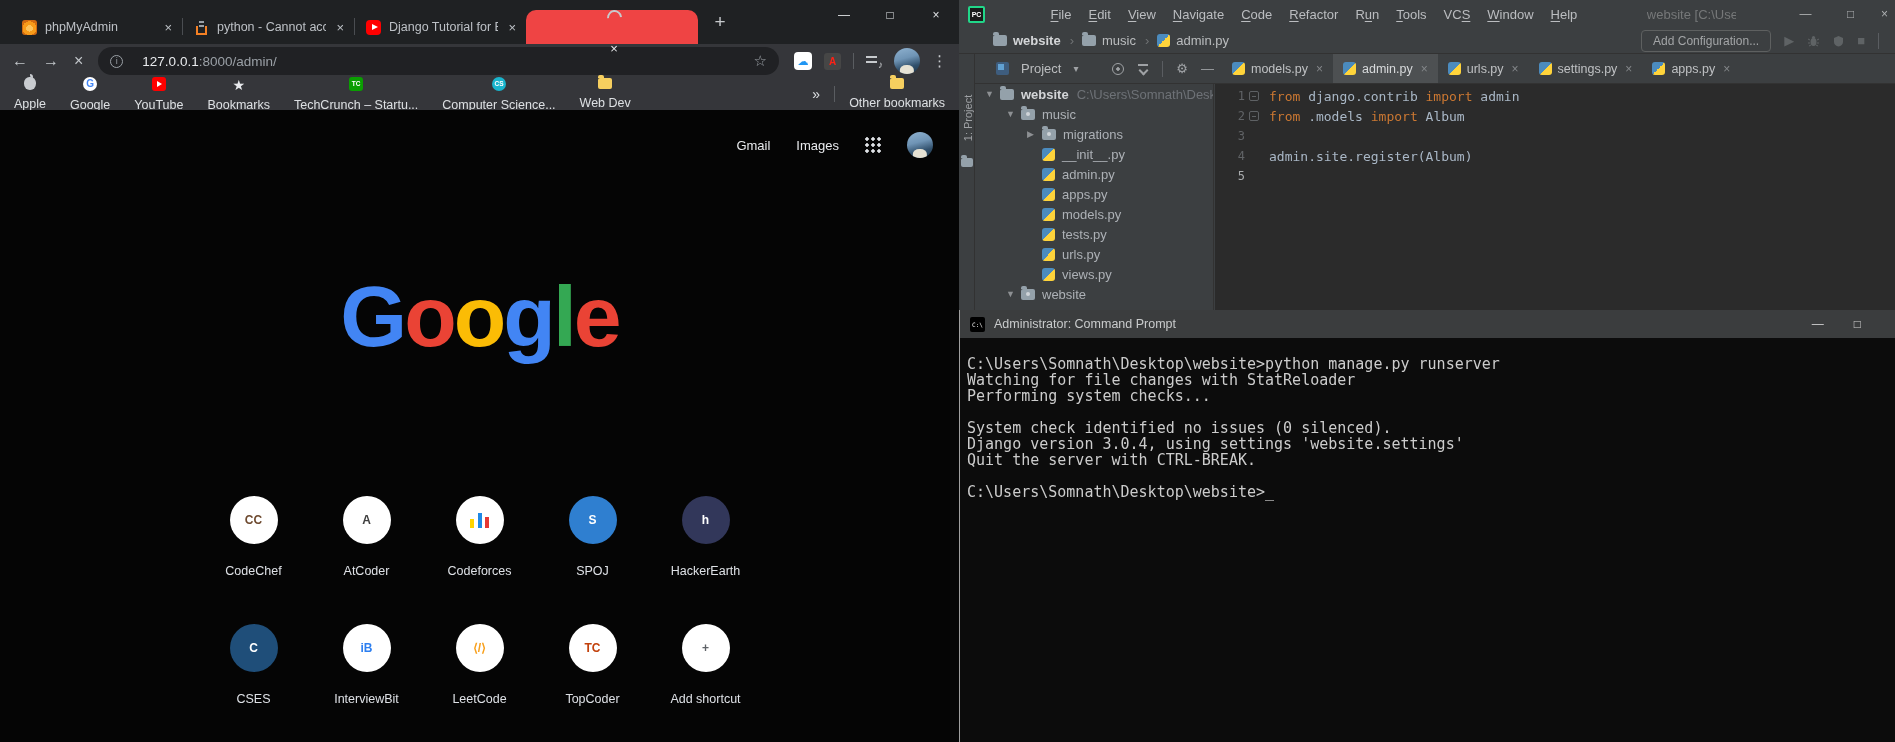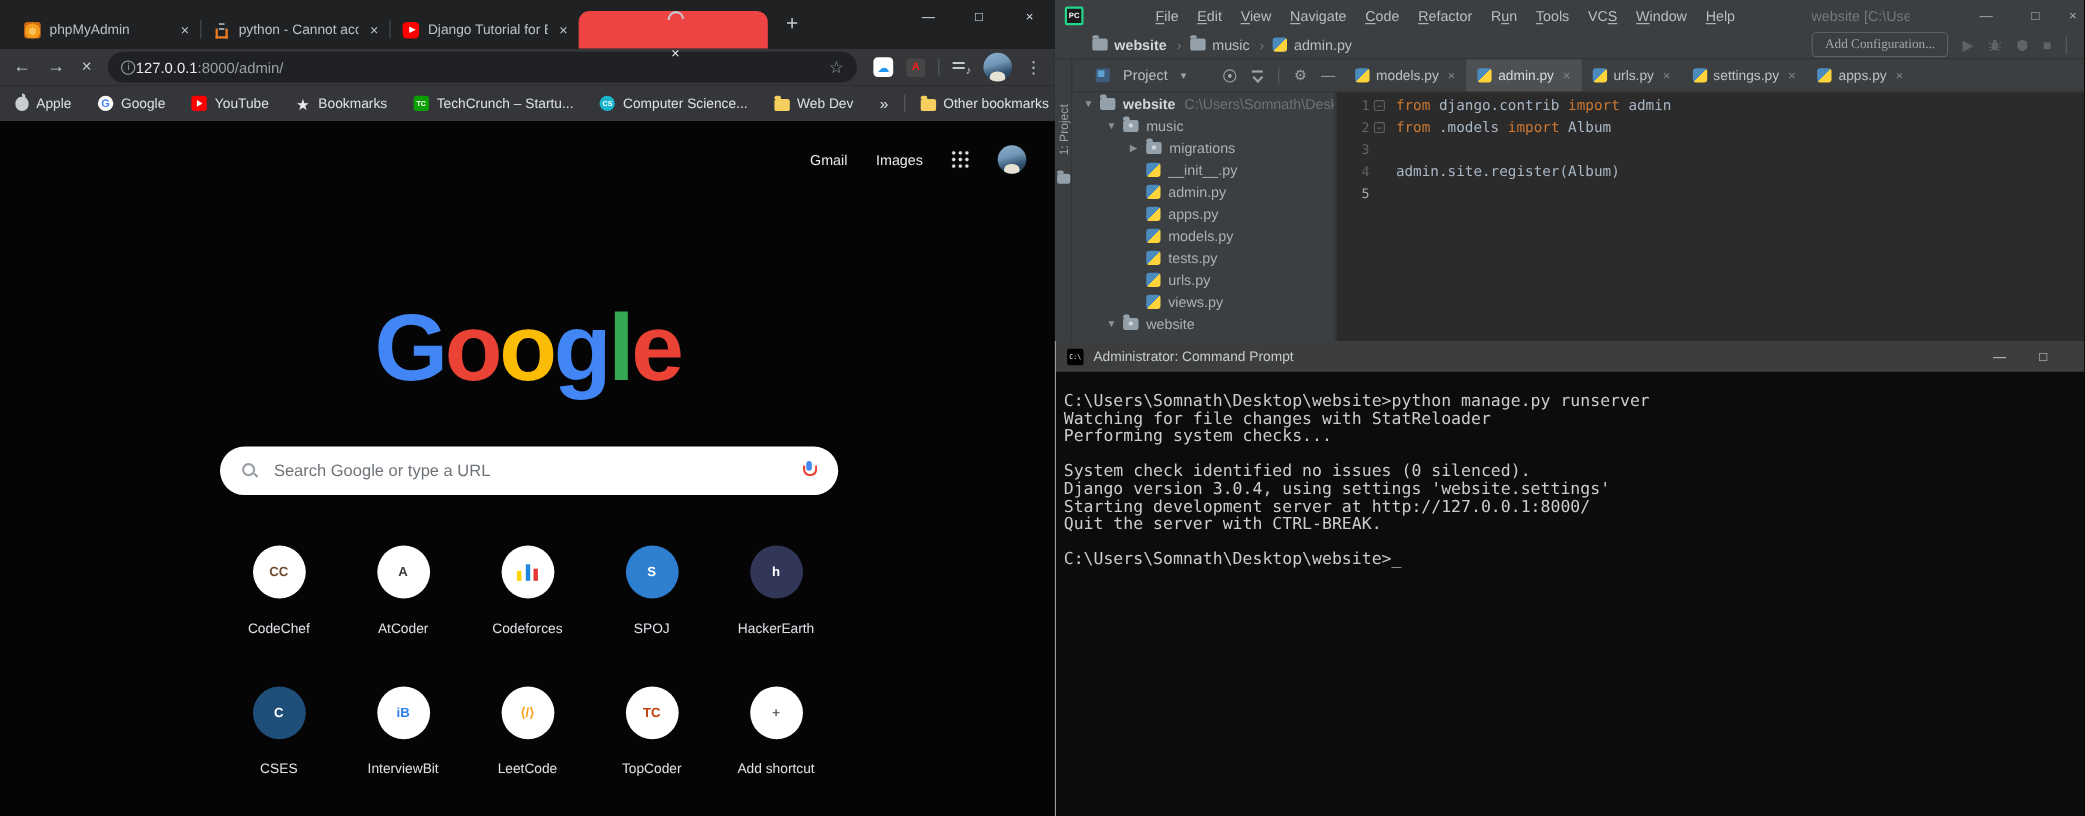--- a/index.html
+++ b/index.html
@@ -25,21 +25,21 @@
         background:repeating-linear-gradient(to bottom,#9aa0a6 0 2px,transparent 2px 4px);}
   .fav.youtube{background:#f00;border-radius:4px;}
   .fav.youtube::after{content:"";position:absolute;left:5.5px;top:4px;border-left:6px solid #fff;border-top:3.5px solid transparent;border-bottom:3.5px solid transparent;}
   .fav.spinner{border:2px solid #c7c9cc;border-right-color:transparent;border-bottom-color:transparent;border-radius:50%;transform:rotate(40deg);}
   .newtab-btn{align-self:center;margin-left:8px;width:28px;height:28px;display:grid;place-items:center;color:#c6c9cc;font-size:19px;}
   .win-controls{position:absolute;top:0;right:0;height:30px;display:flex;}
   .wc{width:46px;display:grid;place-items:center;color:#dfe2e5;font-size:12px;}
 
   .toolbar{height:34px;background:#35363a;display:flex;align-items:center;padding:0 12px;gap:15px;}
   .nav-ic{color:#c3c7cb;font-size:16px;line-height:1;}
-  .addressbar{flex:1;height:28px;background:#202124;border-radius:14px;display:flex;align-items:center;padding:0 12px;gap:0;min-width:0;}
+  .addressbar{flex:1;height:28px;background:#202124;border-radius:14px;display:flex;align-items:center;padding:0 12px;gap:19px;min-width:0;}
   .info-ic{width:13px;height:13px;border:1.5px solid #9aa0a6;border-radius:50%;color:#9aa0a6;font-size:9px;display:grid;place-items:center;flex:0 0 auto;}
   .info-ic::after{content:"i";}
   .url{font-size:13.5px;color:#e8eaed;white-space:nowrap;overflow:hidden;}
   .url .path{color:#9aa0a6;}
   .star-ic{margin-left:auto;color:#9aa0a6;font-size:15px;}
   .ext-area{display:flex;align-items:center;gap:12px;}
   .ext-cloud{width:18px;height:18px;background:#fff;border-radius:4px;display:grid;place-items:center;color:#2196f3;font-size:11px;}
   .ext-cloud::after{content:"☁";}
   .ext-adobe{width:17px;height:17px;background:#464646;border-radius:3px;display:grid;place-items:center;color:#ff2116;font-size:10px;font-weight:bold;}
   .ext-adobe::after{content:"A";}
@@ -47,21 +47,21 @@
   .playlist-ic{position:relative;width:16px;height:14px;color:#c7cacd;}
   .playlist-ic::before{content:"";position:absolute;left:0;top:2px;width:11px;height:8px;
         background:repeating-linear-gradient(to bottom,#c7cacd 0 2px,transparent 2px 5px);}
   .playlist-ic::after{content:"♪";position:absolute;right:-1px;bottom:-2px;font-size:10px;}
   .avatar{border-radius:50%;background:linear-gradient(165deg,#8fb2d0 0%,#6f94b5 40%,#31506c 70%,#1d3549 100%);position:relative;overflow:hidden;}
   .avatar::after{content:"";position:absolute;left:50%;bottom:-2px;transform:translateX(-50%);width:55%;height:42%;background:#e6e2d4;border-radius:45% 45% 0 0;}
   .avatar-sm{width:26px;height:26px;}
   .kebab{color:#c7cacd;font-size:15px;letter-spacing:0;}
 
   .bookmarksbar{height:32px;background:#35363a;display:flex;align-items:center;padding:0 14px;gap:24px;font-size:12.5px;color:#dde0e3;}
-  .bm{display:flex;align-items:flex-end;gap:7px;white-space:nowrap;}
+  .bm{display:flex;align-items:center;gap:7px;white-space:nowrap;flex-direction:column;}
   .bm-ic{width:14px;height:14px;position:relative;flex:0 0 auto;display:grid;place-items:center;}
   .bm-ic.apple{background:#c9ccd0;border-radius:45% 45% 48% 48%;width:12px;height:13px;}
   .bm-ic.apple::before{content:"";position:absolute;top:-3px;left:6px;width:3px;height:4px;background:#c9ccd0;border-radius:0 4px 0 4px;}
   .bm-ic.google{background:#fff;border-radius:50%;color:#4285F4;font-size:10px;font-weight:bold;}
   .bm-ic.google::after{content:"G";}
   .bm-ic.youtube{background:#f00;border-radius:3px;}
   .bm-ic.youtube::after{content:"";border-left:5px solid #fff;border-top:3px solid transparent;border-bottom:3px solid transparent;margin-left:1px;}
   .bm-ic.star{color:#e8eaed;font-size:14px;}
   .bm-ic.star::after{content:"★";}
   .bm-ic.techcrunch{background:#0a9e01;border-radius:3px;color:#fff;font-size:6.5px;font-weight:bold;}
@@ -110,21 +110,21 @@
 
   .pc-row2{height:26px;display:flex;align-items:center;padding:0 10px 0 24px;gap:7px;border-bottom:1px solid #323232;}
   .bc-sep{color:#6f7274;padding:0 2px;}
   .bc-item{display:flex;align-items:center;gap:6px;}
   .bc-item .bold{font-weight:700;color:#d4d6d8;}
   .pc-folder{width:14px;height:11px;background:#94a1aa;border-radius:2px;position:relative;flex:0 0 auto;}
   .pc-folder::before{content:"";position:absolute;top:-3px;left:0;width:6px;height:3px;background:#94a1aa;border-radius:2px 2px 0 0;}
   .pc-folder.package::after{content:"";position:absolute;left:5px;top:3.5px;width:4px;height:4px;border-radius:50%;background:#cfd4d8;}
   .py-ic{width:13px;height:13px;border-radius:3px;background:linear-gradient(135deg,#4b8bbe 50%,#ffd43b 50%);flex:0 0 auto;}
   .r2-right{margin-left:auto;display:flex;align-items:center;gap:13px;padding-right:6px;}
-  .addcfg{border:1px solid #5e6060;border-radius:4px;padding:3px 11px;color:#a3a5a7;font-size:12px;white-space:nowrap;font-family:Liberation Serif, serif;}
+  .addcfg{border:1px solid #5e6060;border-radius:4px;padding:3px 11px;color:#a3a5a7;font-size:12px;white-space:nowrap;}
   .runic{color:#5f6365;font-size:13px;display:grid;place-items:center;}
 
   .pc-row3{height:30px;display:flex;align-items:stretch;border-bottom:1px solid #323232;}
   .proj-head{width:247px;margin-left:16px;display:flex;align-items:center;gap:12px;padding:0 8px 0 21px;flex:0 0 auto;}
   .proj-ic{width:13px;height:13px;border-radius:2px;background:linear-gradient(#61a1d2,#61a1d2) 2px 2px/6px 6px no-repeat,#3e5d7e;}
   .caret{color:#9fa2a5;font-size:10px;}
   .ph-icons{margin-left:auto;display:flex;align-items:center;gap:13px;}
   .locate-ic{width:12px;height:12px;border:1.5px solid #9fa2a5;border-radius:50%;position:relative;}
   .locate-ic::before{content:"";position:absolute;inset:0;background:radial-gradient(#9fa2a5 1.5px,transparent 2px);}
   .collapse-ic{width:12px;height:11px;position:relative;}
@@ -280,25 +280,20 @@
     <div class="ntp">
       <div class="ntp-header">
         <span>Gmail</span>
         <span>Images</span>
         <span class="grid-ic"></span>
         <span class="avatar avatar-sm"></span>
       </div>
       <div class="logo">
         
       <span style="color: rgb(66, 133, 244);">G</span><span style="color: rgb(234, 67, 53);">o</span><span style="color: rgb(251, 188, 5);">o</span><span style="color: rgb(66, 133, 244);">g</span><span style="color: rgb(52, 168, 83);">l</span><span style="color: rgb(234, 67, 53);">e</span></div>
-      <div class="searchbox">
-        <span class="mag"></span>
-        <input type="text" placeholder="Search Google or type a URL" style="">
-        <span class="mic"></span>
-      </div>
       <div class="shortcuts">
 
           <div class="sc">
             <span class="sc-circle">
               <span class="sc-glyph g-text" style="color: rgb(110, 74, 47);">CC</span>
             </span>
             <span class="sc-label">CodeChef</span>
           </div>
 
           <div class="sc">
@@ -626,21 +621,20 @@
 
         <div class="tline">Performing system checks...</div>
 
         <div class="tline"></div>
 
         <div class="tline">System check identified no issues (0 silenced).</div>
 
 
         <div class="tline">Django version 3.0.4, using settings 'website.settings'</div>
 
-        <div class="tline">Starting development server at http://127.0.0.1:8000/</div>
 
         <div class="tline">Quit the server with CTRL-BREAK.</div>
 
         <div class="tline"></div>
 
         <div class="tline">C:\Users\Somnath\Desktop\website&gt;_</div>
       </div>
   </section>
 
 </div>

